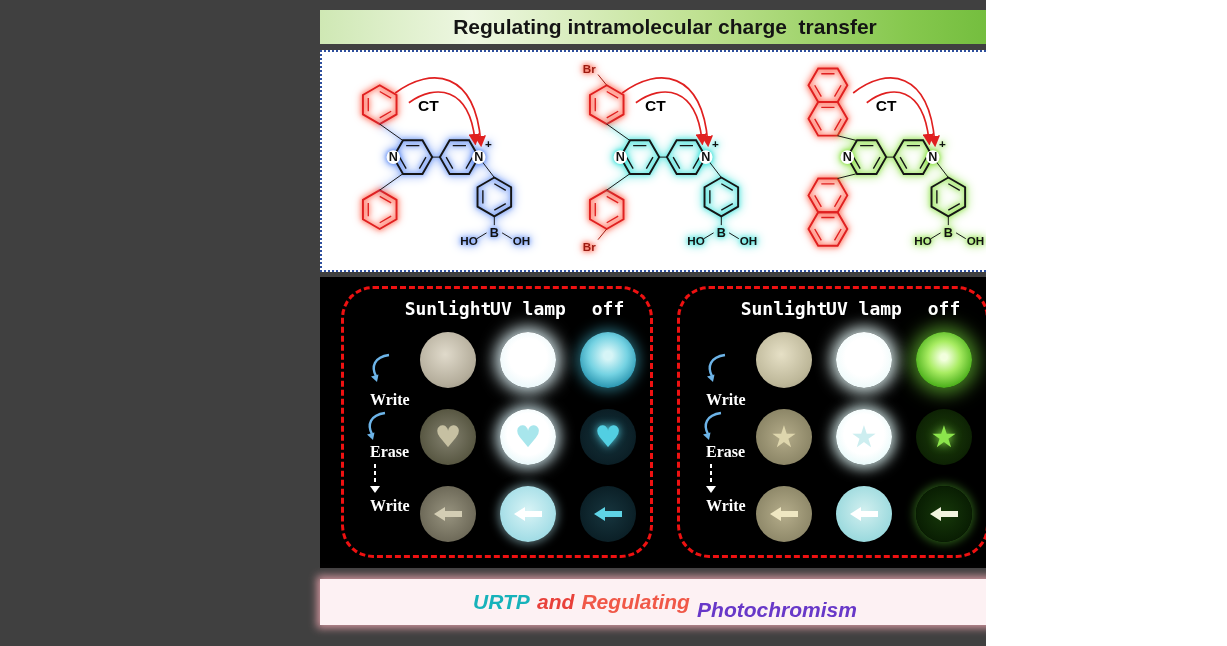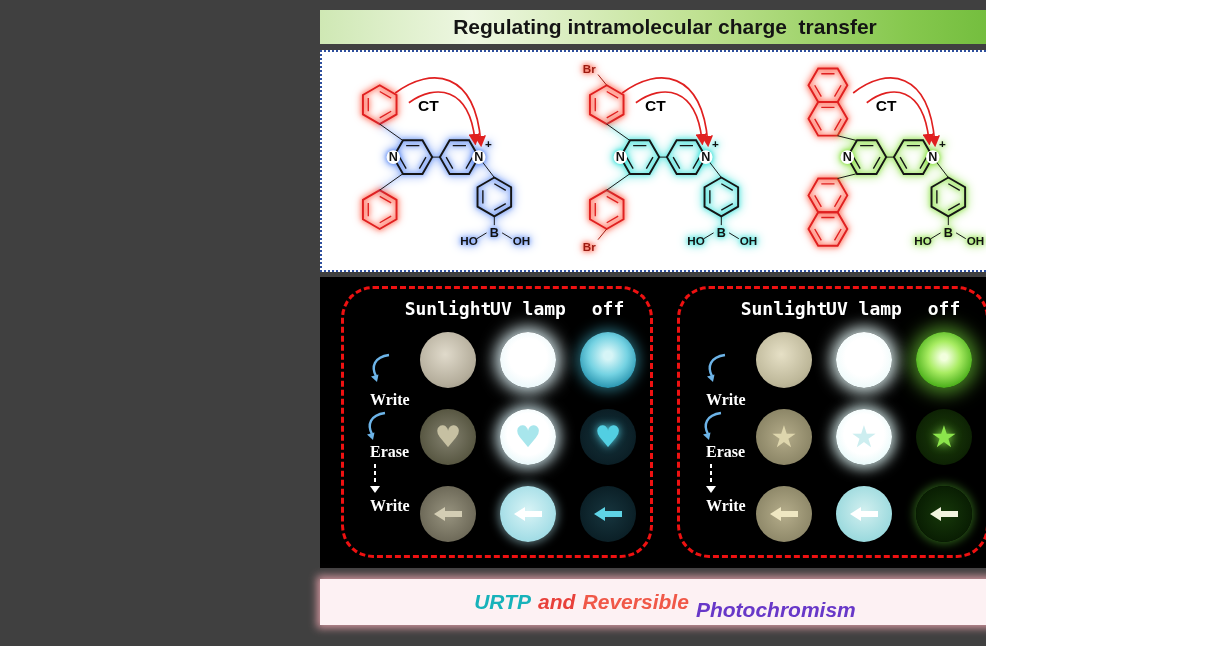--- a/index.html
+++ b/index.html
@@ -319,18 +319,18 @@
                 <path d="M13 3 v4 h17 v6 h-17 v4 L2 10 Z" fill="currentColor"></path>
               </svg>
         </div>
       </div>
     </div>
   </div>
 
   <div class="footer">
     <span class="fseg f-teal">URTP</span>
     <span class="fseg f-red">and</span>
-    <span class="fseg f-salmon">Reversible</span>
+    <span class="fseg f-salmon">Regulating</span>
     <span class="fseg f-purple">Photochromism</span>
   </div>
 
 </div>
 </div>
 
 </body></html>

